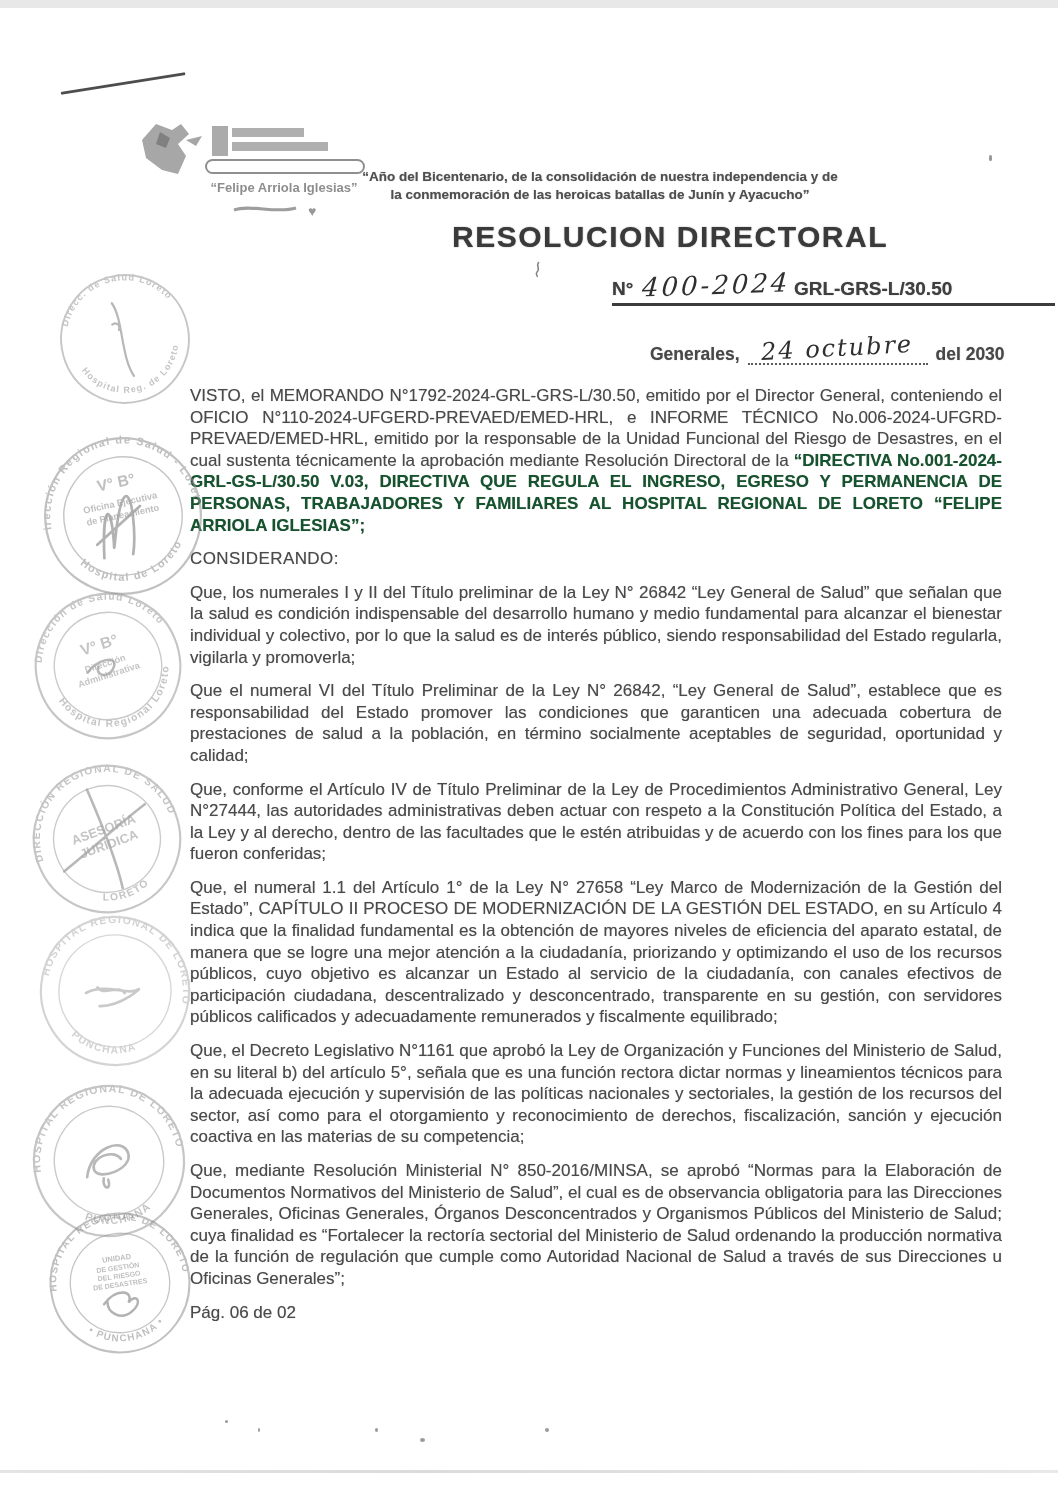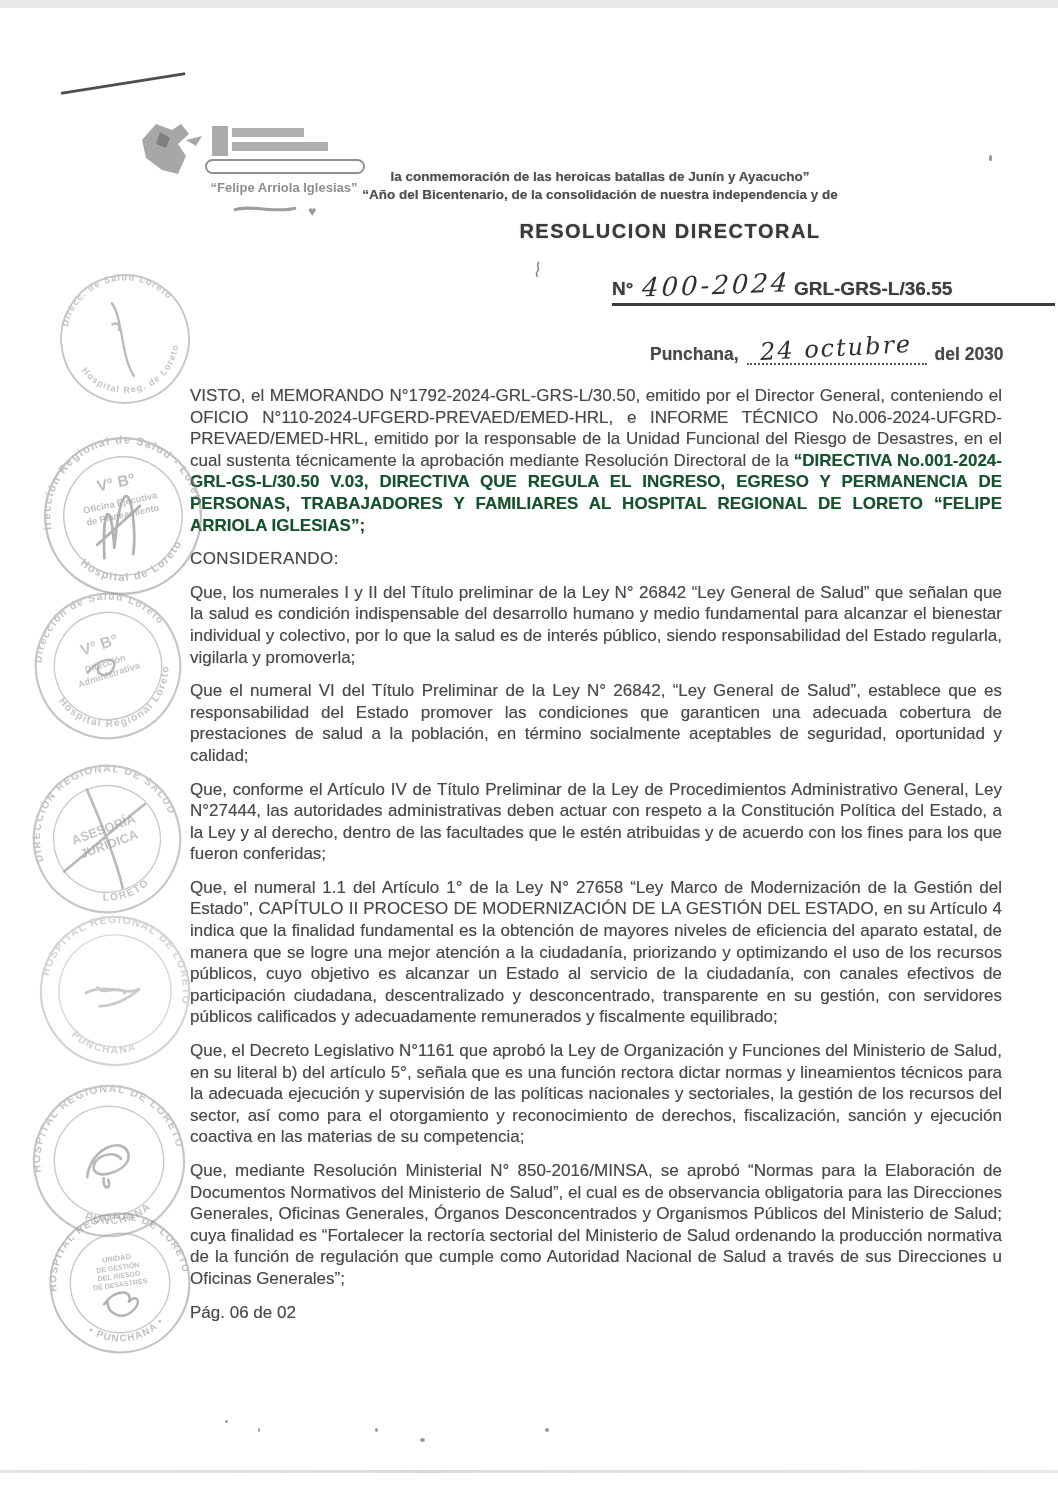--- a/index.html
+++ b/index.html
@@ -10,21 +10,21 @@
   }
   
   .pen-stroke{position:absolute;left:60px;top:74px;width:126px;height:2.5px;
     background:#2e2e2e;transform:rotate(-9deg);border-radius:2px;opacity:.85;}
   .logo{position:absolute;left:126px;top:110px;width:245px;height:122px;
     filter:blur(.7px);opacity:.88;}
   .motto{position:absolute;left:330px;top:160px;width:540px;text-align:center;
     font-size:13.5px;font-weight:bold;color:#4f4f4f;line-height:17.5px;
     text-shadow:0 0 1px rgba(90,90,90,.55);}
   .doc-title{position:absolute;left:400px;top:212px;width:540px;text-align:center;
-    font-size:20px;font-weight:bold;letter-spacing:1.5px;color:#3a3a3a;margin:0;
+    font-size:30px;font-weight:bold;letter-spacing:1.5px;color:#3a3a3a;margin:0;
     text-shadow:0 0 1.2px rgba(70,70,70,.8);}
   .title-squiggle{position:absolute;left:531px;top:252px;opacity:.7;}
   .res-number{position:absolute;left:612px;top:262px;width:443px;
     border-bottom:3px solid #3c3c3c;padding-bottom:3px;
     display:flex;align-items:flex-end;gap:5px;white-space:nowrap;}
   .res-number .printed{font-weight:bold;font-size:19px;color:#3f3f3f;
     text-shadow:0 0 1px rgba(70,70,70,.7);}
   .hand{font-family:"DejaVu Serif", serif;font-style:italic;color:#2f2f2f;}
   .res-number .hand{font-size:26px;letter-spacing:3px;transform:rotate(-2deg) skewX(-6deg);
     margin:0 -2px 0 4px;}
@@ -78,38 +78,38 @@
         <rect x="106" y="24" width="96" height="9" fill="#8d8d8d" opacity=".8"></rect>
         <rect x="80" y="42" width="158" height="13" rx="6.5" fill="none" stroke="#808080" stroke-width="2"></rect>
         <text x="158" y="74" text-anchor="middle" font-size="13" font-weight="bold" fill="#7e7e7e" font-family="Liberation Sans, sans-serif">“Felipe Arriola Iglesias”</text>
         <path d="M 108,92 C 124,86 150,96 170,90" stroke="#909090" stroke-width="3" fill="none"></path>
         <text x="182" y="98" font-size="14" fill="#8a8a8a">♥</text>
       </g>
     </svg>
   </div>
 
   <div class="motto">
+    <div>“Año del Bicentenario, de la consolidación de nuestra independencia y de</div>
     <div>la conmemoración de las heroicas batallas de Junín y Ayacucho”</div>
-    <div>“Año del Bicentenario, de la consolidación de nuestra independencia y de</div>
   </div>
   <div class="speck" style="left:989px;top:147px;width:3px;height:6px;border-radius:2px;"></div>
 
   <h1 class="doc-title">RESOLUCION DIRECTORAL</h1>
   <svg class="title-squiggle" width="14" height="18">
     <path d="M 8,2 C 4,6 10,8 6,12 C 4,14 7,16 6,17" stroke="#555" stroke-width="1.6" fill="none"></path>
   </svg>
 
   <div class="res-number">
     <span class="printed">N°</span>
     <span class="hand">400-2024</span>
-    <span class="printed">GRL-GRS-L/36.55</span>
+    <span class="printed">GRL-GRS-L/30.50</span>
   </div>
 
   <div class="date-line">
-    <span class="printed">Punchana,</span>
+    <span class="printed">Generales,</span>
     <span class="date-hand-wrap"><span class="hand">24 octubre</span></span>
     <span class="printed">del 2030</span>
   </div>
 
   <div class="main-col">
     <p><span>VISTO, el MEMORANDO N°1792-2024-GRL-GRS-L/30.50, emitido por el Director General, conteniendo el OFICIO N°110-2024-UFGERD-PREVAED/EMED-HRL, e INFORME TÉCNICO No.006-2024-UFGRD-PREVAED/EMED-HRL, emitido por la responsable de la Unidad Funcional del Riesgo de Desastres, en el cual sustenta técnicamente la aprobación mediante Resolución Directoral de la </span><b>“DIRECTIVA No.001-2024-GRL-GS-L/30.50 V.03, DIRECTIVA QUE REGULA EL INGRESO, EGRESO Y PERMANENCIA DE PERSONAS, TRABAJADORES Y FAMILIARES AL HOSPITAL REGIONAL DE LORETO “FELIPE ARRIOLA IGLESIAS”;</b></p>
     <p class="heading">CONSIDERANDO:</p>
     <p>Que, los numerales I y II del Título preliminar de la Ley N° 26842 “Ley General de Salud” que señalan que la salud es condición indispensable del desarrollo humano y medio fundamental para alcanzar el bienestar individual y colectivo, por lo que la salud es de interés público, siendo responsabilidad del Estado regularla, vigilarla y promoverla;</p>
     <p>Que el numeral VI del Título Preliminar de la Ley N° 26842, “Ley General de Salud”, establece que es responsabilidad del Estado promover las condiciones que garanticen una adecuada cobertura de prestaciones de salud a la población, en término socialmente aceptables de seguridad, oportunidad y calidad;</p>
     <p>Que, conforme el Artículo IV de Título Preliminar de la Ley de Procedimientos Administrativo General, Ley N°27444, las autoridades administrativas deben actuar con respeto a la Constitución Política del Estado, a la Ley y al derecho, dentro de las facultades que le estén atribuidas y de acuerdo con los fines para los que fueron conferidas;</p>

